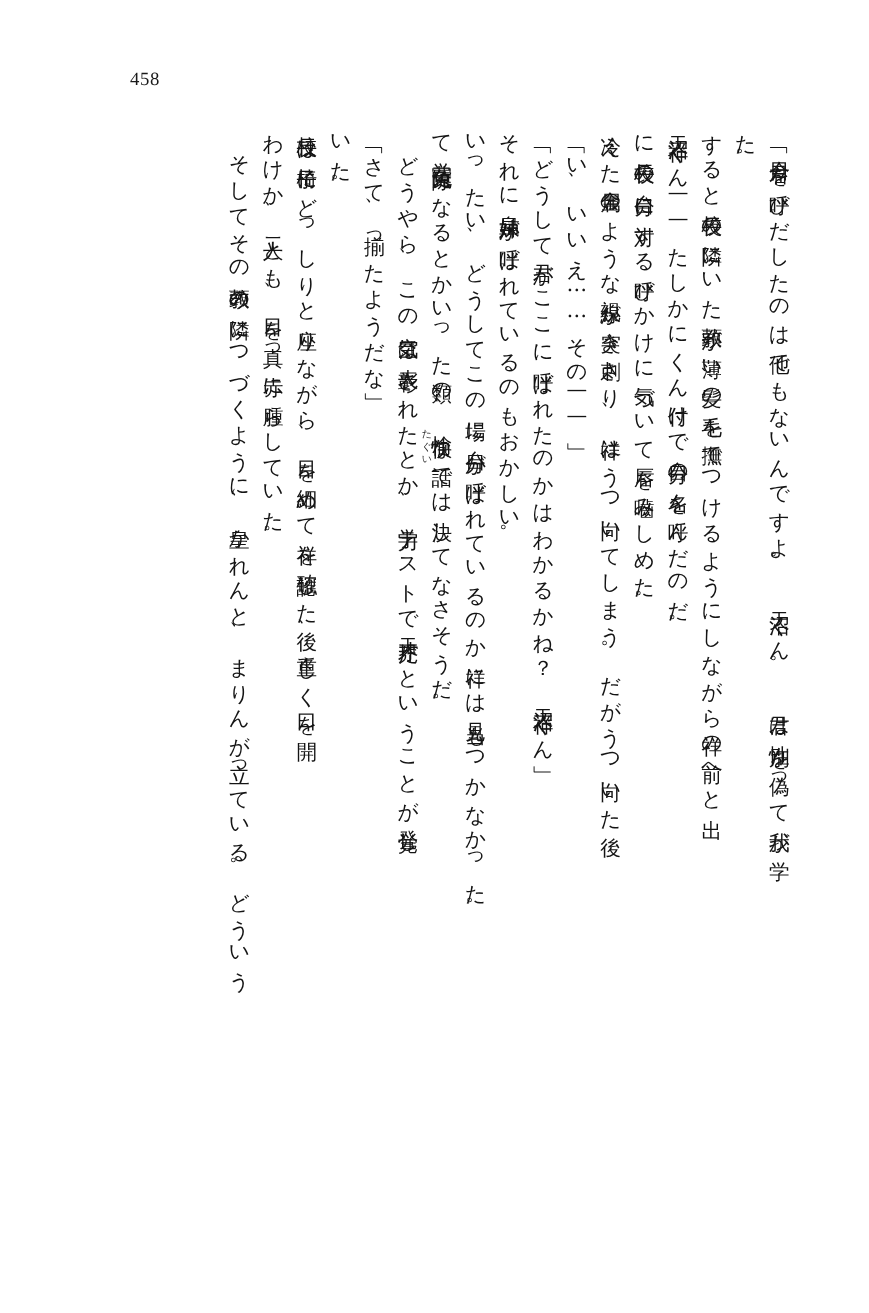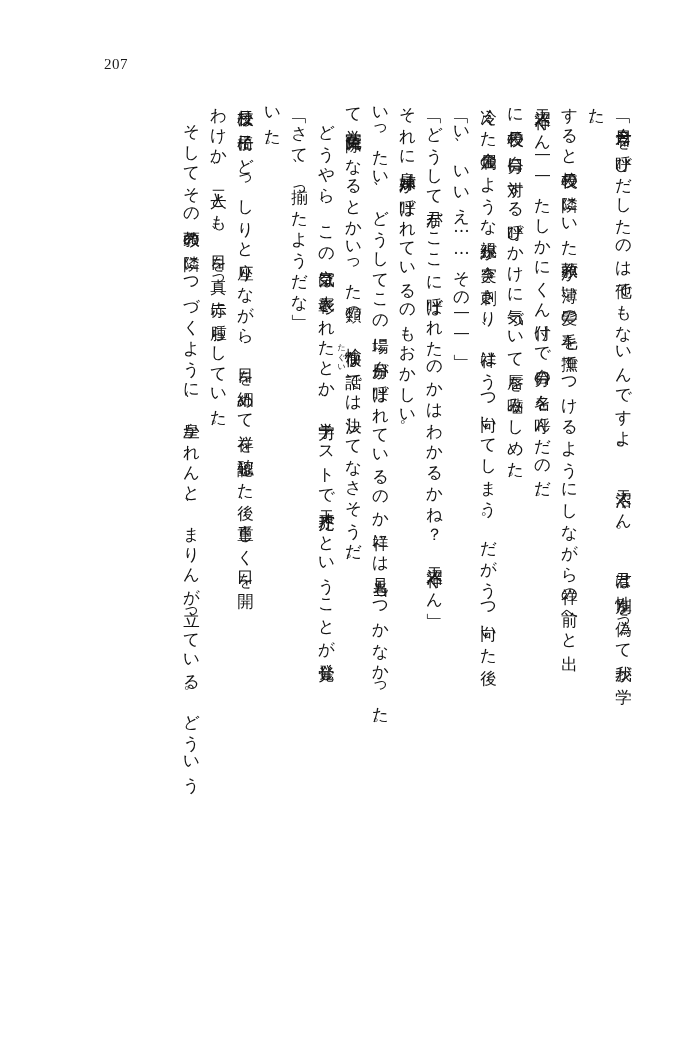--- a/index.html
+++ b/index.html
@@ -64,21 +64,21 @@
     letter-spacing: 1px;
     color: #2a2a2a;
     left: -8px;
   }
 </style>
 </head>
 <body>
 
 <div id="page">
 
-  <div id="page-number">207</div>
+  <div id="page-number">458</div>
 
   <div id="text-block">
       <div class="text-column indent-1">そしてその教頭の隣につづくように、皇かれんと、まりんが立っている。どういう</div>
       <div class="text-column">わけか、二人とも、目を真っ赤に腫らしていた。</div>
       <div class="text-column">校長は椅子にどっしりと座りながら、目を細めて祥を確認した後、重々しく口を開</div>
       <div class="text-column">いた。</div>
       <div class="text-column indent-1">「さて、揃ったようだな」</div>
       <div class="text-column indent-1">どうやら、この空気は表彰されたとか、学力テストで天才児だということが発覚し</div>
       <div class="text-column ruby-col">て学費免除になるとかいった類の、愉快な話では決してなさそうだ。<span class="ruby-note" style="top: 241.8px;">たぐい</span></div>
       <div class="text-column">いったい、どうしてこの場に自分が呼ばれているのか祥には見当もつかなかった。</div>

